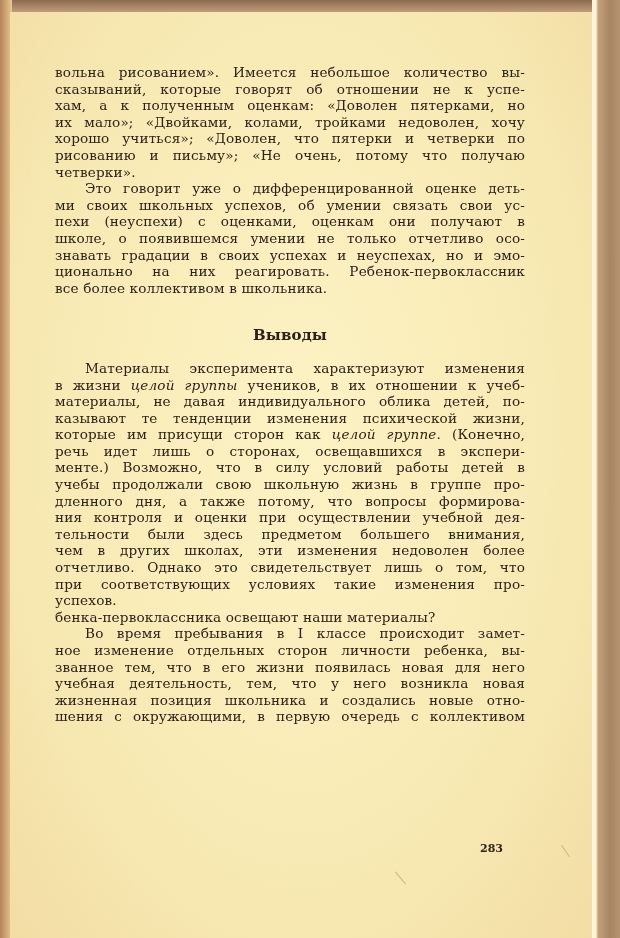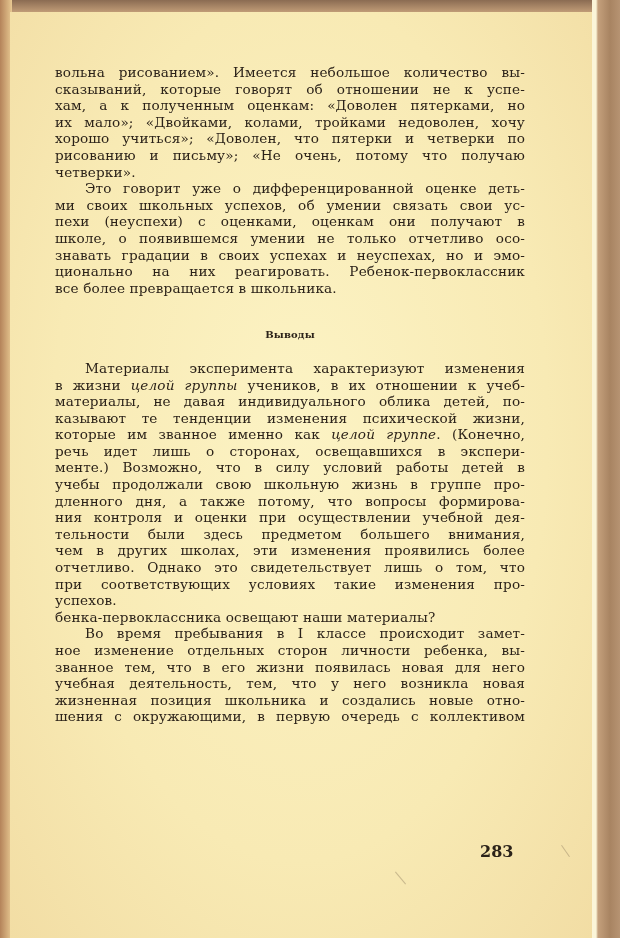--- a/index.html
+++ b/index.html
@@ -34,26 +34,26 @@
     }
     .line {
       display: block; white-space: nowrap;
       text-align: justify; text-align-last: justify;
       height: 16.6px;
     }
     .line.last { text-align-last: left; }
     .line.indent { padding-left: 30px; }
     .heading {
       display: block; text-align: center; font-weight: bold;
-      margin-top: 31px; margin-bottom: 16px; font-size: 10px;
+      margin-top: 31px; margin-bottom: 16px; font-size: 15px;
     }
     em.it { font-style: italic; }
     .page-number {
       position: absolute; left: 470px; top: 830px;
-      font-size: 16px; color: #2b2219; font-weight: bold;
+      font-size: 11px; color: #2b2219; font-weight: bold;
       font-family: "DejaVu Serif", serif;
     }
     .speck { position: absolute; background: #9c8a6a; opacity: 0.5; }
   </style>
 </head>
 <body>
 
 <div class="top-edge"></div>
 <div class="spine"></div>
 <div class="right-edge"></div>
@@ -73,38 +73,38 @@
       <span class="line last">четверки».</span>
     </div>
 
     <div>
       <span class="line indent">Это говорит уже о дифференцированной оценке деть-</span>
       <span class="line">ми своих школьных успехов, об умении связать свои ус-</span>
       <span class="line">пехи (неуспехи) с оценками, оценкам они получают в</span>
       <span class="line">школе, о появившемся умении не только отчетливо осо-</span>
       <span class="line">знавать градации в своих успехах и неуспехах, но и эмо-</span>
       <span class="line">ционально на них реагировать. Ребенок-первоклассник</span>
-      <span class="line last">все более превращается в школьника.</span>
+      <span class="line last">все более коллективом в школьника.</span>
     </div>
 
     <span class="heading">Выводы</span>
 
     <div>
       <span class="line indent">Материалы эксперимента характеризуют изменения</span>
       <span class="line"><span>в жизни </span><em class="it">целой группы</em><span> учеников, в их отношении к учеб-</span></span>
       <span class="line">материалы, не давая индивидуального облика детей, по-</span>
       <span class="line">казывают те тенденции изменения психической жизни,</span>
-      <span class="line"><span>которые им званное именно как </span><em class="it">целой группе</em><span>. (Конечно,</span></span>
+      <span class="line"><span>которые им присущи сторон как </span><em class="it">целой группе</em><span>. (Конечно,</span></span>
       <span class="line">речь идет лишь о сторонах, освещавшихся в экспери-</span>
       <span class="line">менте.) Возможно, что в силу условий работы детей в</span>
       <span class="line">учебы продолжали свою школьную жизнь в группе про-</span>
       <span class="line">дленного дня, а также потому, что вопросы формирова-</span>
       <span class="line">ния контроля и оценки при осуществлении учебной дея-</span>
       <span class="line">тельности были здесь предметом большего внимания,</span>
-      <span class="line">чем в других школах, эти изменения проявились более</span>
+      <span class="line">чем в других школах, эти изменения недоволен более</span>
       <span class="line">отчетливо. Однако это свидетельствует лишь о том, что</span>
       <span class="line">при соответствующих условиях такие изменения про-</span>
       <span class="line last">успехов.</span>
     </div>
 
     <div>
       <span class="line last">бенка-первоклассника освещают наши материалы?</span>
     </div>
 
     <div>

